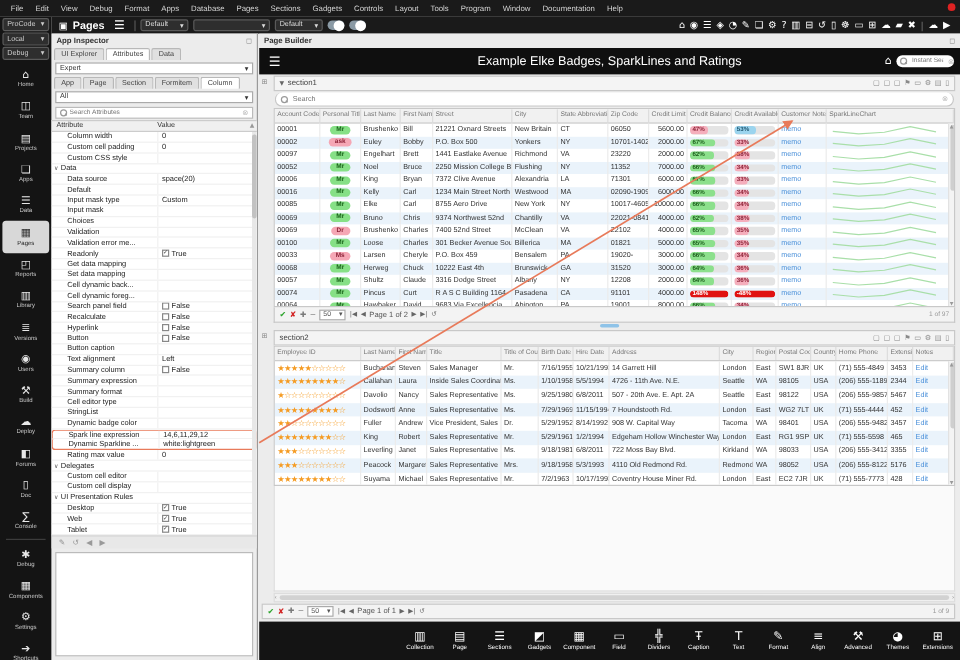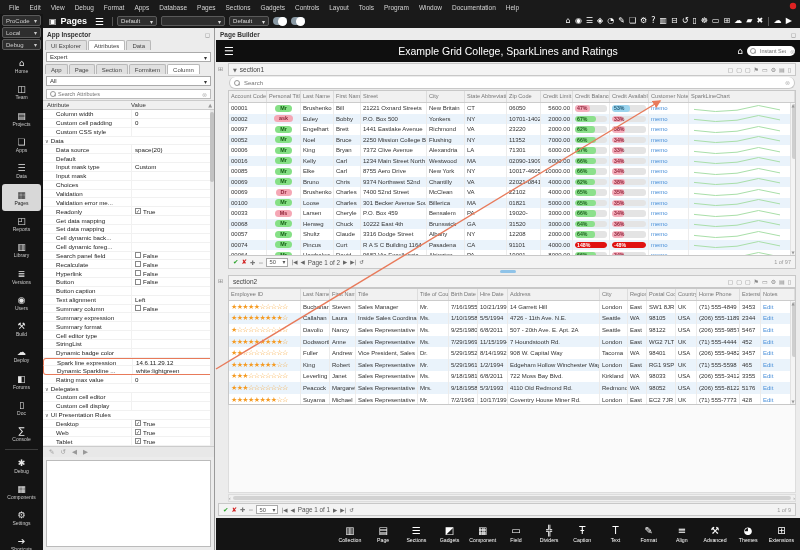--- a/index.html
+++ b/index.html
@@ -571,21 +571,21 @@
     <div id="insp-desc"></div>
   </div>
 
   <div id="builder">
     <div class="panel-title">
       <span>Page Builder</span>
       <span class="dock ico">◻</span>
     </div>
     <div id="b-header">
       <span class="burger ico">☰</span>
-      <span id="b-page-title">Example Grid College, SparkLines and Ratings</span>
+      <span id="b-page-title">Example Elke Badges, SparkLines and Ratings</span>
       <div id="b-header-right">
         <span class="home ico">⌂</span>
         <span class="pill-search">
           <span class="mag"></span>
           <input placeholder="Instant Search" style="">
           <span class="clear-x ico">⊗</span>
         </span>
       </div>
     </div>
 

